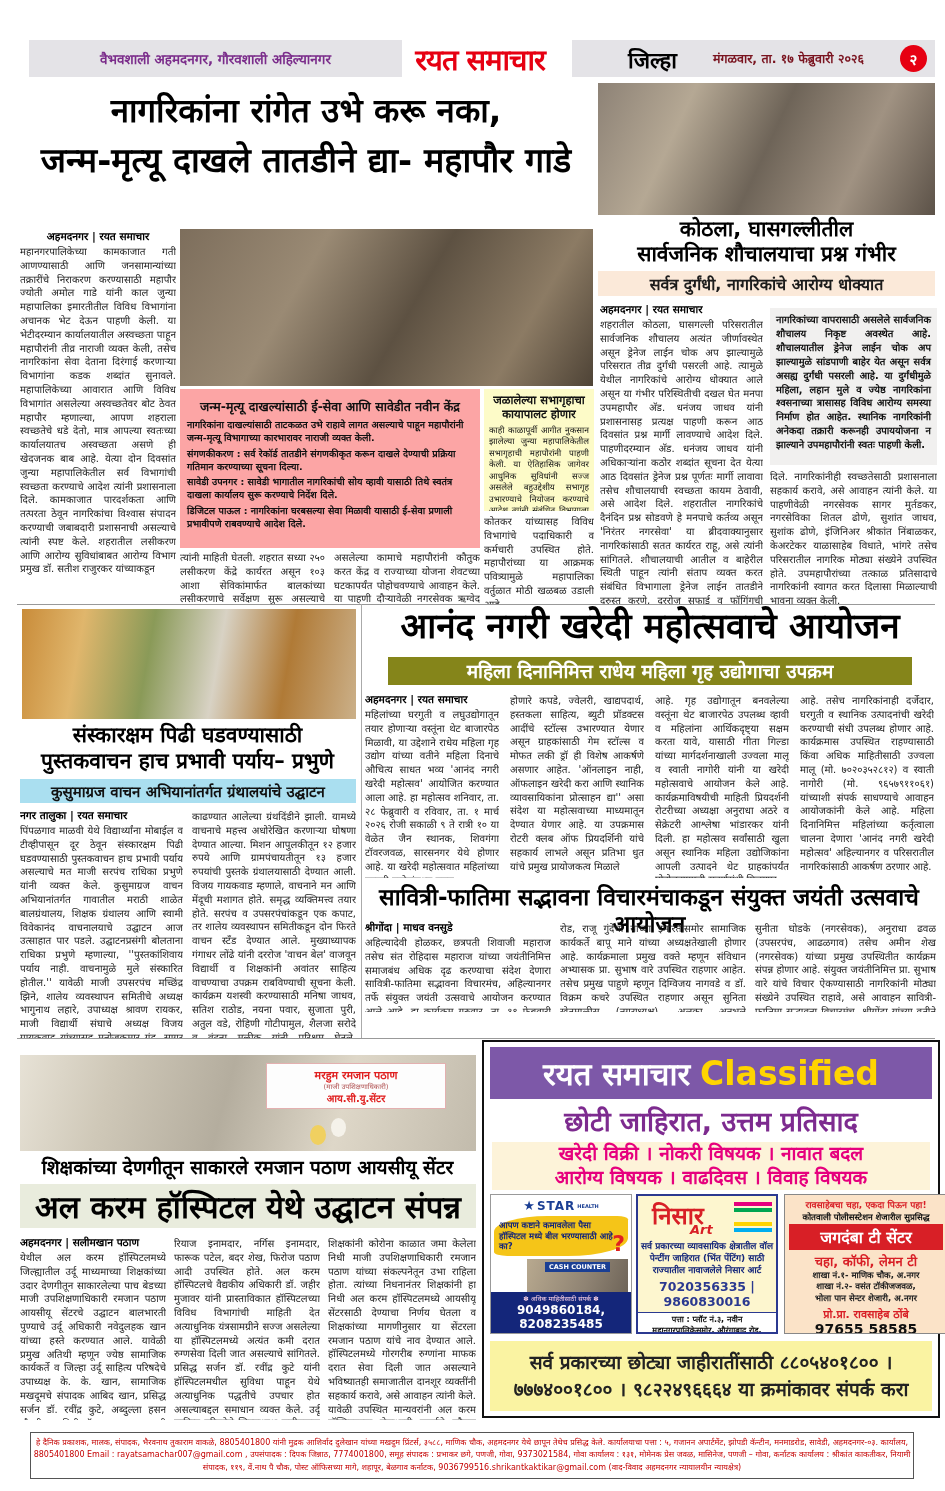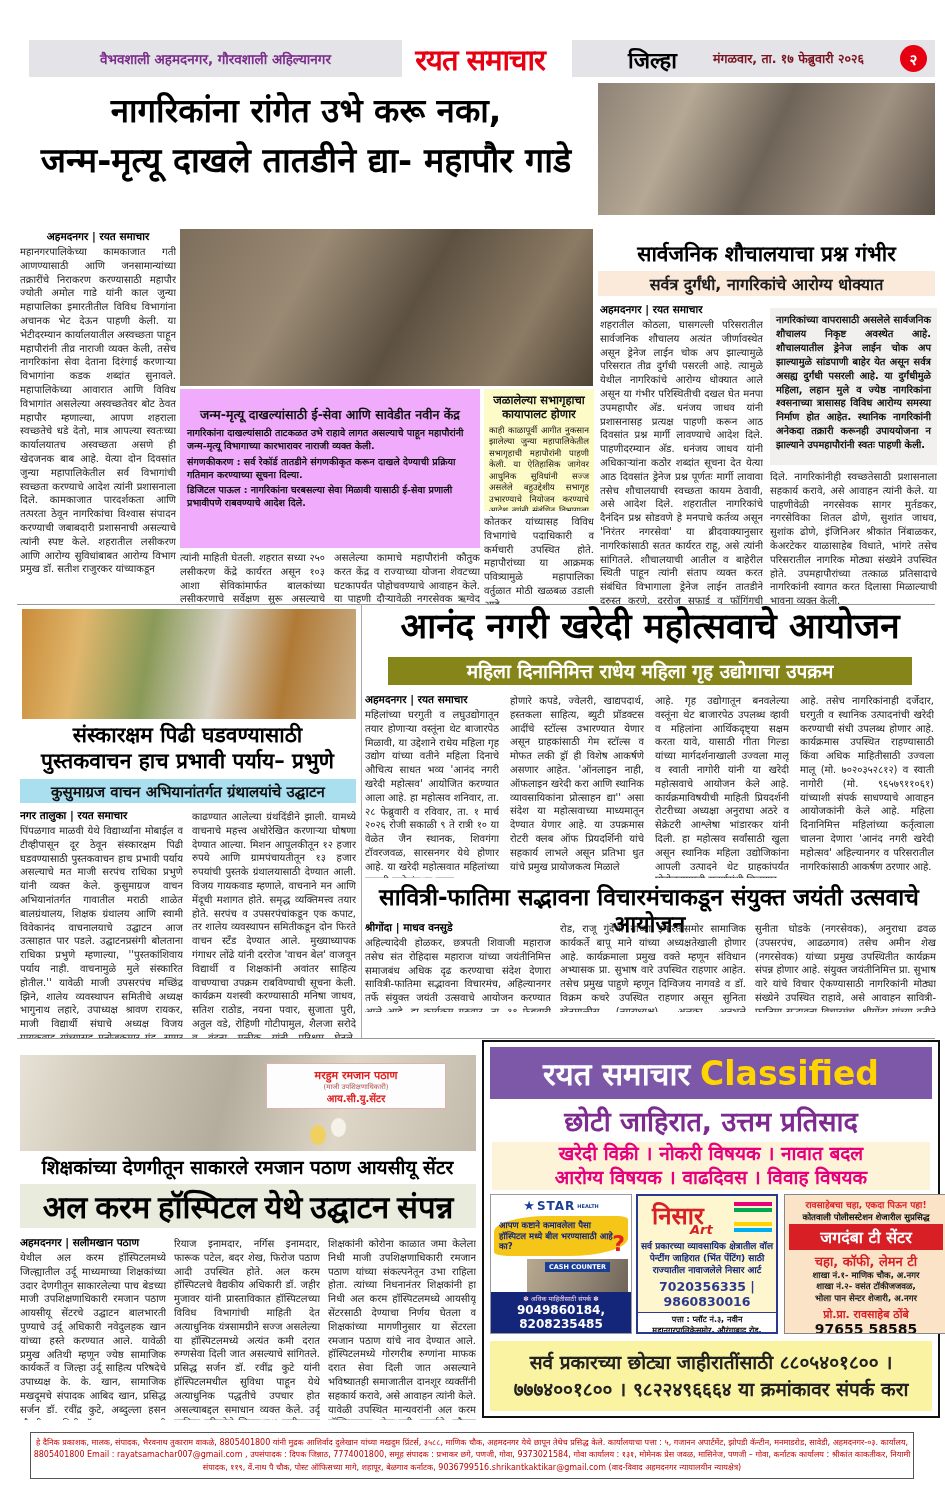--- a/index.html
+++ b/index.html
@@ -34,37 +34,39 @@
   <div class="abs hl" style="left:17px;top:92px;width:578px;font-size:33px;">नागरिकांना रांगेत उभे करू नका,</div>
   <div class="abs hl" style="left:17px;top:140px;width:578px;font-size:34px;">जन्म-मृत्यू दाखले तातडीने द्या- महापौर गाडे</div>
 
   <div class="abs" style="left:20px;top:229px;width:156px;height:376px;overflow:hidden;">
     <div class="byline" style="text-align:center;">अहमदनगर | रयत समाचार</div>
     <div class="bodytxt">महानगरपालिकेच्या कामकाजात गती आणण्यासाठी आणि जनसामान्यांच्या तक्रारींचे निराकरण करण्यासाठी महापौर ज्योती अमोल गाडे यांनी काल जुन्या महापालिका इमारतीतील विविध विभागांना अचानक भेट देऊन पाहणी केली. या भेटीदरम्यान कार्यालयातील अस्वच्छता पाहून महापौरांनी तीव्र नाराजी व्यक्त केली, तसेच नागरिकांना सेवा देताना दिरंगाई करणाऱ्या विभागांना कडक शब्दांत सुनावले. महापालिकेच्या आवारात आणि विविध विभागांत असलेल्या अस्वच्छतेवर बोट ठेवत महापौर म्हणाल्या, आपण शहराला स्वच्छतेचे धडे देतो, मात्र आपल्या स्वतःच्या कार्यालयातच अस्वच्छता असणे ही खेदजनक बाब आहे. येत्या दोन दिवसांत जुन्या महापालिकेतील सर्व विभागांची स्वच्छता करण्याचे आदेश त्यांनी प्रशासनाला दिले. कामकाजात पारदर्शकता आणि तत्परता ठेवून नागरिकांचा विश्वास संपादन करण्याची जबाबदारी प्रशासनाची असल्याचे त्यांनी स्पष्ट केले. शहरातील लसीकरण आणि आरोग्य सुविधांबाबत आरोग्य विभाग प्रमुख डॉ. सतीश राजुरकर यांच्याकडून</div>
   </div>
 
   <div class="abs photo" style="left:180px;top:229px;width:413px;height:157px;background:linear-gradient(120deg,#7d6e5c 0%,#9a8a74 30%,#5d5142 55%,#8c7b64 80%,#4e4336 100%);"></div>
 
-  <div class="abs" style="left:180px;top:389px;width:300px;height:159px;background:#f0abfc;padding:17px 7px;overflow:hidden;">
+  <div class="abs" style="left:180px;top:389px;width:300px;height:159px;background:#fca5a5;padding:9px 7px;overflow:hidden;">
     <div style="font-size:12.5px;font-weight:bold;text-align:center;margin-bottom:3px;">जन्म-मृत्यू दाखल्यांसाठी ई-सेवा आणि सावेडीत नवीन केंद्र</div>
     <div style="font-size:9.5px;font-weight:600;line-height:1.4;margin-bottom:2px;">नागरिकांना दाखल्यांसाठी ताटकळत उभे राहावे लागत असल्याचे पाहून महापौरांनी जन्म-मृत्यू विभागाच्या कारभारावर नाराजी व्यक्त केली.</div>
     <div style="font-size:9.5px;font-weight:600;line-height:1.4;margin-bottom:2px;">संगणकीकरण : सर्व रेकॉर्ड तातडीने संगणकीकृत करून दाखले देण्याची प्रक्रिया गतिमान करण्याच्या सूचना दिल्या.</div>
+    <div style="font-size:9.5px;font-weight:600;line-height:1.4;margin-bottom:2px;">सावेडी उपनगर : सावेडी भागातील नागरिकांची सोय व्हावी यासाठी तिथे स्वतंत्र दाखला कार्यालय सुरू करण्याचे निर्देश दिले.</div>
     <div style="font-size:9.5px;font-weight:600;line-height:1.4;">डिजिटल पाऊल : नागरिकांना घरबसल्या सेवा मिळावी यासाठी ई-सेवा प्रणाली प्रभावीपणे राबवण्याचे आदेश दिले.</div>
   </div>
 
   <div class="abs bodytxt" style="left:180px;top:551px;width:145px;height:53px;">त्यांनी माहिती घेतली. शहरात सध्या २५० लसीकरण केंद्रे कार्यरत असून १०३ आशा सेविकांमार्फत बालकांच्या लसीकरणाचे सर्वेक्षण सुरू असल्याचे राजुरकर यांनी सांगितले. तसेच टीबी मुक्त भारत अभियानांतर्गत सुरू</div>
   <div class="abs bodytxt" style="left:334px;top:551px;width:146px;height:53px;">असलेल्या कामाचे महापौरांनी कौतुक करत केंद्र व राज्याच्या योजना शेवटच्या घटकापर्यंत पोहोचवण्याचे आवाहन केले. या पाहणी दौऱ्यावेळी नगरसेवक ऋग्वेद गंधे, संतोष गांधी, महावीर कांकरिया, प्रभाग अधिकारी राकेश</div>
 
   <div class="abs" style="left:484px;top:389px;width:110px;height:122px;background:#fdfbc8;padding:4px 5px;overflow:hidden;">
     <div style="font-size:11.5px;font-weight:bold;text-align:center;line-height:1.25;margin-bottom:3px;">जळालेल्या सभागृहाचा कायापालट होणार</div>
     <div style="font-size:8.5px;line-height:1.35;text-align:justify;">काही काळापूर्वी आगीत नुकसान झालेल्या जुन्या महापालिकेतील सभागृहाची महापौरांनी पाहणी केली. या ऐतिहासिक जागेवर आधुनिक सुविधांनी सज्ज असलेले बहुउद्देशीय सभागृह उभारण्याचे नियोजन करण्याचे आदेश त्यांनी संबंधित विभागाला दिले.</div>
   </div>
   <div class="abs bodytxt" style="left:484px;top:515px;width:110px;height:89px;">कोतकर यांच्यासह विविध विभागांचे पदाधिकारी व कर्मचारी उपस्थित होते. महापौरांच्या या आक्रमक पवित्र्यामुळे महापालिका वर्तुळात मोठी खळबळ उडाली आहे.</div>
 
   <div class="abs photo" style="left:598px;top:83px;width:337px;height:132px;background:linear-gradient(115deg,#8d8276 0%,#b5a894 25%,#6e6458 50%,#a09282 75%,#5c5248 100%);"></div>
+  <div class="abs hl" style="left:598px;top:217px;width:337px;font-size:21px;">कोठला, घासगल्लीतील</div>
   <div class="abs hl" style="left:598px;top:242px;width:337px;font-size:21px;">सार्वजनिक शौचालयाचा प्रश्न गंभीर</div>
   <div class="abs strip" style="left:598px;top:271px;width:337px;height:25px;background:#fbe9d9;color:#1c1c1c;font-size:16px;">सर्वत्र दुर्गंधी, नागरिकांचे आरोग्य धोक्यात</div>
 
   <div class="abs" style="left:600px;top:302px;width:163px;height:302px;overflow:hidden;">
     <div class="byline">अहमदनगर | रयत समाचार</div>
     <div class="bodytxt">शहरातील कोठला, घासगल्ली परिसरातील सार्वजनिक शौचालय अत्यंत जीर्णावस्थेत असून ड्रेनेज लाईन चोक अप झाल्यामुळे परिसरात तीव्र दुर्गंधी पसरली आहे. त्यामुळे येथील नागरिकांचे आरोग्य धोक्यात आले असून या गंभीर परिस्थितीची दखल घेत मनपा उपमहापौर अ‍ॅड. धनंजय जाधव यांनी प्रशासनासह प्रत्यक्ष पाहणी करून आठ दिवसांत प्रश्न मार्गी लावण्याचे आदेश दिले. पाहणीदरम्यान अ‍ॅड. धनंजय जाधव यांनी अधिकाऱ्यांना कठोर शब्दांत सूचना देत येत्या आठ दिवसांत ड्रेनेज प्रश्न पूर्णतः मार्गी लावावा तसेच शौचालयाची स्वच्छता कायम ठेवावी, असे आदेश दिले. शहरातील नागरिकांचे दैनंदिन प्रश्न सोडवणे हे मनपाचे कर्तव्य असून 'निरंतर नगरसेवा' या ब्रीदवाक्यानुसार नागरिकांसाठी सतत कार्यरत राहू, असे त्यांनी सांगितले. शौचालयाची आतील व बाहेरील स्थिती पाहून त्यांनी संताप व्यक्त करत संबंधित विभागाला ड्रेनेज लाईन तातडीने दुरुस्त करणे, दररोज सफाई व फॉगिंगची व्यवस्था करणे, पाण्याची टाकी स्वच्छ ठेवून निर्जंतुकीकरण करणे तसेच नियमित स्वच्छता निरीक्षण करण्याचे आदेश</div>
   </div>
 
   <div class="abs" style="left:770px;top:308px;width:167px;height:157px;background:#f1f0ef;padding:5px 6px;overflow:hidden;">
     <div style="font-size:9.8px;font-weight:600;line-height:1.42;text-align:justify;">नागरिकांच्या वापरासाठी असलेले सार्वजनिक शौचालय निकृष्ट अवस्थेत आहे. शौचालयातील ड्रेनेज लाईन चोक अप झाल्यामुळे सांडपाणी बाहेर येत असून सर्वत्र असह्य दुर्गंधी पसरली आहे. या दुर्गंधीमुळे महिला, लहान मुले व ज्येष्ठ नागरिकांना श्वसनाच्या त्रासासह विविध आरोग्य समस्या निर्माण होत आहेत. स्थानिक नागरिकांनी अनेकदा तक्रारी करूनही उपाययोजना न झाल्याने उपमहापौरांनी स्वतः पाहणी केली.</div>
@@ -107,21 +109,21 @@
   <div class="abs photo" style="left:20px;top:1055px;width:456px;height:96px;background:linear-gradient(105deg,#e7e2d6 0%,#cfc8b8 20%,#b4ad9e 45%,#ded7c8 70%,#c2bbac 100%);">
     <div style="position:absolute;right:30px;top:8px;width:170px;background:#fdfdfd;border:1px solid #e3b0b0;padding:3px 4px;text-align:center;">
       <div style="color:#e02020;font-size:11px;font-weight:bold;">मरहुम रमजान पठाण</div>
       <div style="color:#b05050;font-size:7px;">(माजी उपशिक्षणाधिकारी)</div>
       <div style="color:#e02020;font-size:10px;font-weight:bold;">आय.सी.यु.सेंटर</div>
     </div>
     <div style="position:absolute;right:150px;bottom:6px;width:16px;height:20px;border-radius:50%;background:#f0d060;"></div>
     <div style="position:absolute;right:130px;bottom:14px;width:15px;height:19px;border-radius:50%;background:#f5f2ea;"></div>
   </div>
   <div class="abs hl" style="left:17px;top:1156px;width:461px;font-size:19px;">शिक्षकांच्या देणगीतून साकारले रमजान पठाण आयसीयू सेंटर</div>
-  <div class="abs strip" style="left:20px;top:1184px;width:456px;height:44px;background:#e9ecdd;color:#000;font-size:31px;font-weight:bold;font-family:Liberation Serif, serif;">अल करम हॉस्पिटल येथे उद्घाटन संपन्न</div>
+  <div class="abs strip" style="left:20px;top:1184px;width:456px;height:44px;background:#e9ecdd;color:#000;font-size:31px;font-weight:bold;">अल करम हॉस्पिटल येथे उद्घाटन संपन्न</div>
   <div class="abs" style="left:20px;top:1235px;width:146px;height:185px;overflow:hidden;">
     <div class="byline">अहमदनगर | सलीमखान पठाण</div>
     <div class="bodytxt">येथील अल करम हॉस्पिटलमध्ये जिल्ह्यातील उर्दू माध्यमाच्या शिक्षकांच्या उदार देणगीतून साकारलेल्या पाच बेडच्या माजी उपशिक्षणाधिकारी रमजान पठाण आयसीयू सेंटरचे उद्घाटन बालभारती पुण्याचे उर्दू अधिकारी नवेदुलहक खान यांच्या हस्ते करण्यात आले. यावेळी प्रमुख अतिथी म्हणून ज्येष्ठ सामाजिक कार्यकर्ते व जिल्हा उर्दू साहित्य परिषदेचे उपाध्यक्ष के. के. खान, सामाजिक मखदूमचे संपादक आबिद खान, प्रसिद्ध सर्जन डॉ. रवींद्र कुटे, अब्दुल्ला हसन चौधरी, कवयित्री डॉ. कमर सुरूर, माजी शिक्षण विस्तार अधिकारी अस्फाक शेख,</div>
   </div>
   <div class="abs bodytxt" style="left:174px;top:1237px;width:146px;height:183px;">रियाज इनामदार, नर्गिस इनामदार, फारूक पटेल, बदर शेख, फिरोज पठाण आदी उपस्थित होते. अल करम हॉस्पिटलचे वैद्यकीय अधिकारी डॉ. जहीर मुजावर यांनी प्रास्ताविकात हॉस्पिटलच्या विविध विभागांची माहिती देत अत्याधुनिक यंत्रसामग्रीने सज्ज असलेल्या या हॉस्पिटलमध्ये अत्यंत कमी दरात रुग्णसेवा दिली जात असल्याचे सांगितले. प्रसिद्ध सर्जन डॉ. रवींद्र कुटे यांनी हॉस्पिटलमधील सुविधा पाहून येथे अत्याधुनिक पद्धतीचे उपचार होत असल्याबद्दल समाधान व्यक्त केले. उर्दू साहित्य परिषदेचे जिल्हाध्यक्ष सलीमखान पठाण यांनी सांगितले की, जिल्ह्यातील उर्दू</div>
   <div class="abs bodytxt" style="left:328px;top:1237px;width:148px;height:183px;">शिक्षकांनी कोरोना काळात जमा केलेला निधी माजी उपशिक्षणाधिकारी रमजान पठाण यांच्या संकल्पनेतून उभा राहिला होता. त्यांच्या निधनानंतर शिक्षकांनी हा निधी अल करम हॉस्पिटलमध्ये आयसीयू सेंटरसाठी देण्याचा निर्णय घेतला व शिक्षकांच्या मागणीनुसार या सेंटरला रमजान पठाण यांचे नाव देण्यात आले. हॉस्पिटलमध्ये गोरगरीब रुग्णांना माफक दरात सेवा दिली जात असल्याने भविष्यातही समाजातील दानशूर व्यक्तींनी सहकार्य करावे, असे आवाहन त्यांनी केले. यावेळी उपस्थित मान्यवरांनी अल करम हॉस्पिटलच्या सेवाभावी कार्याचे कौतुक केले. कार्यक्रमाच्या शेवटी डॉ. कमर सुरूर यांनी आभार मानले.</div>
 
   <div class="abs" style="left:482px;top:1040px;width:458px;height:378px;border:2px solid #111;">
     <div style="position:absolute;left:6px;top:5px;right:6px;height:52px;background:#7d58a8;display:flex;align-items:center;justify-content:center;gap:10px;">
       <span style="color:#fff;font-size:31px;font-weight:bold;">रयत समाचार</span>

